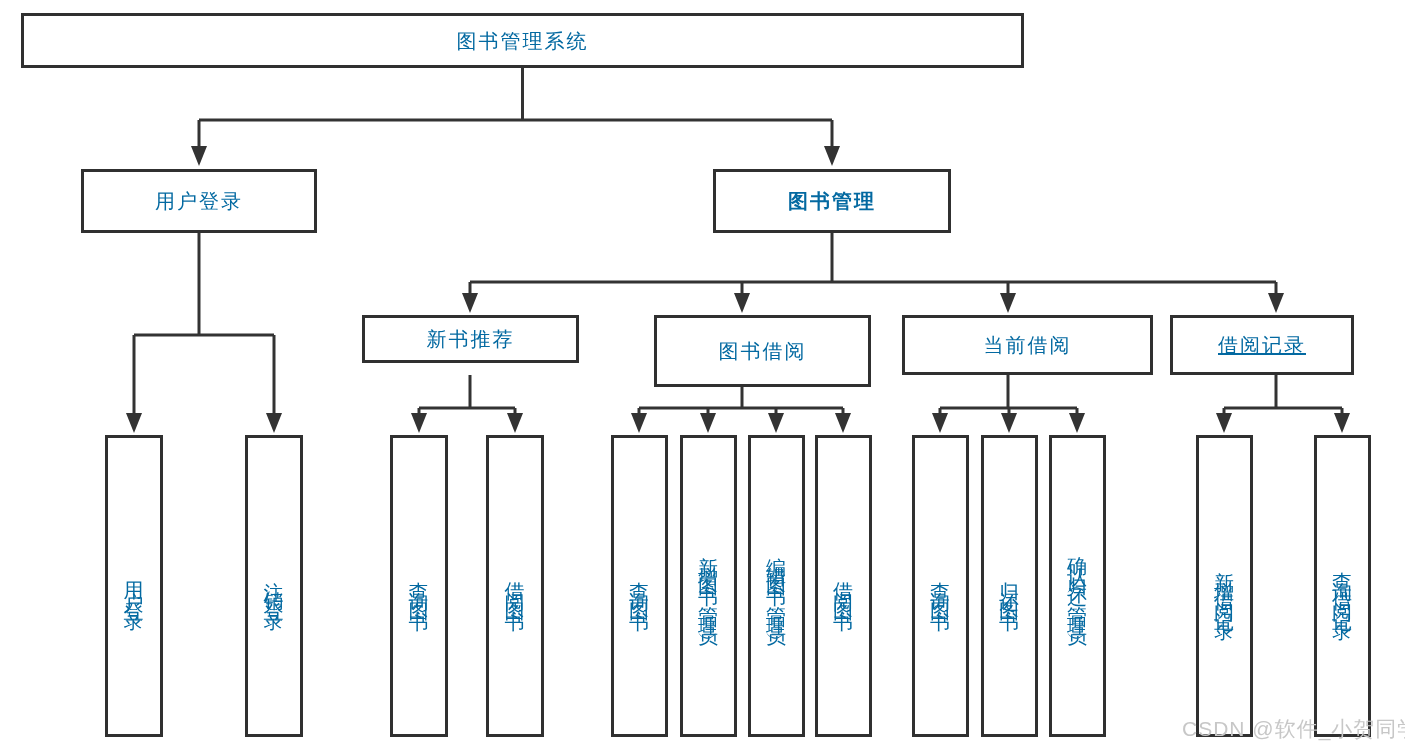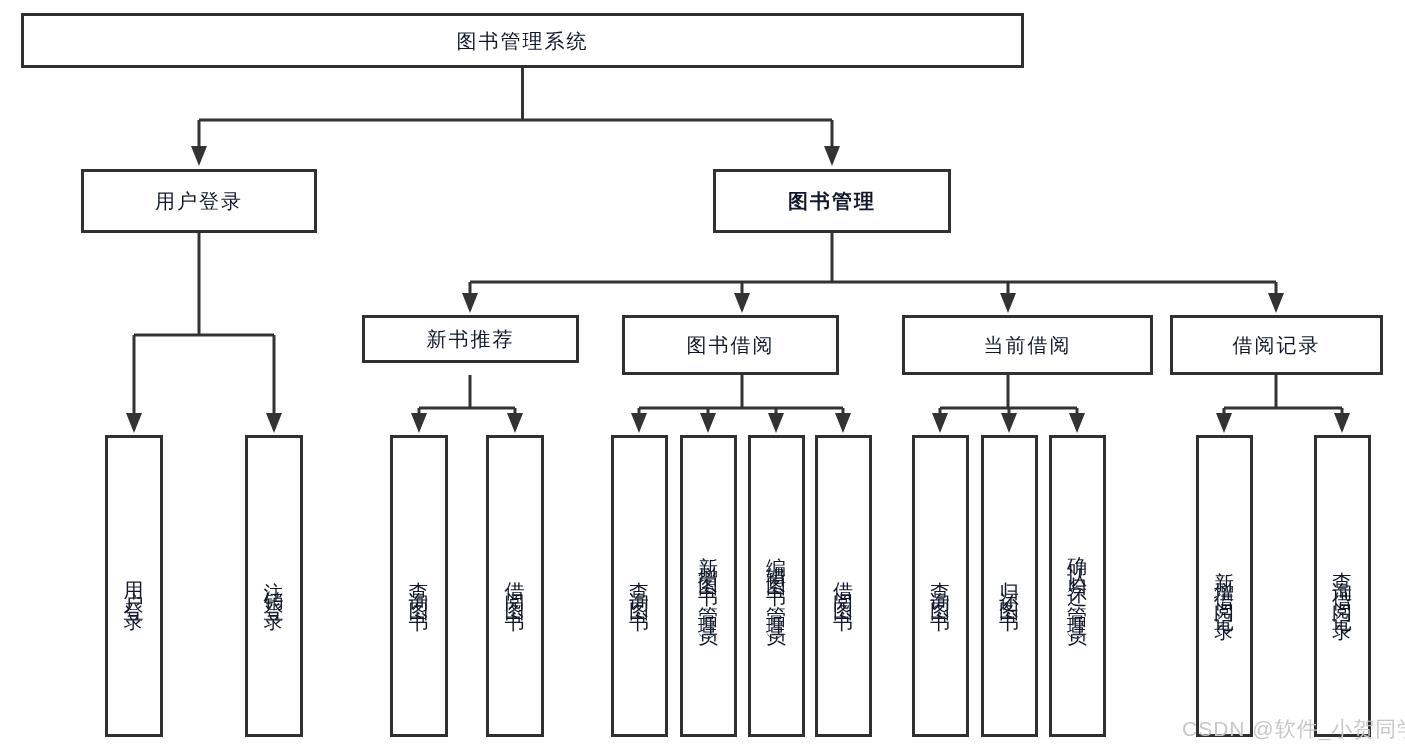--- a/index.html
+++ b/index.html
@@ -14,21 +14,21 @@
     position:absolute; left:0; top:0; z-index:0;
   }
   .node {
     position:absolute;
     box-sizing:border-box;
     background:#ffffff;
     border:3px solid #303030;
     display:flex;
     align-items:center;
     justify-content:center;
-    color:#0f172a;
+    color:#0369a1;
     font-size:20px;
     letter-spacing:2px;
     z-index:1;
     text-align:center;
     line-height:1;
   }
   .vnode {
     writing-mode:vertical-rl;
     text-orientation:mixed;
     letter-spacing:10px;
@@ -103,23 +103,23 @@
       <line x1="1342" y1="408" x2="1342" y2="417" stroke="#333333" stroke-width="3"></line>
       <polygon points="1334,413 1350,413 1342,433" fill="#333333"></polygon>
     </svg>
 
   <div class="node" style="left:21px; top:13px; width:1003px; height:55px;">图书管理系统</div>
 
   <div class="node" style="left:81px; top:169px; width:236px; height:64px;">用户登录</div>
   <div class="node" style="left:713px; top:169px; width:238px; height:64px;font-weight:bold;">图书管理</div>
 
   <div class="node" style="left:362px; top:315px; width:217px; height:48px;">新书推荐</div>
-  <div class="node" style="left:622px; top:315px; width:217px; height:60px;">图书借阅</div>
+  <div class="node" style="left:654px; top:315px; width:217px; height:72px;">图书借阅</div>
   <div class="node" style="left:902px; top:315px; width:251px; height:60px;">当前借阅</div>
-  <div class="node" style="left:1170px; top:315px; width:213px; height:60px;">借阅记录</div>
+  <div class="node" style="left:1170px; top:315px; width:184px; height:60px;text-decoration:underline;">借阅记录</div>
 
   <div class="node vnode" style="left:105px; top:435px; width:58px; height:302px;">用户登录</div>
   <div class="node vnode" style="left:245px; top:435px; width:58px; height:302px;">注销登录</div>
 
   <div class="node vnode" style="left:390px; top:435px; width:58px; height:302px;">查询图书</div>
   <div class="node vnode" style="left:486px; top:435px; width:58px; height:302px;">借阅图书</div>
 
   <div class="node vnode" style="left:611px; top:435px; width:57px; height:302px;">查询图书</div>
   <div class="node vnode" style="left:680px; top:435px; width:57px; height:302px;">新增图书（管理员）</div>
   <div class="node vnode" style="left:748px; top:435px; width:57px; height:302px;">编辑图书（管理员）</div>

